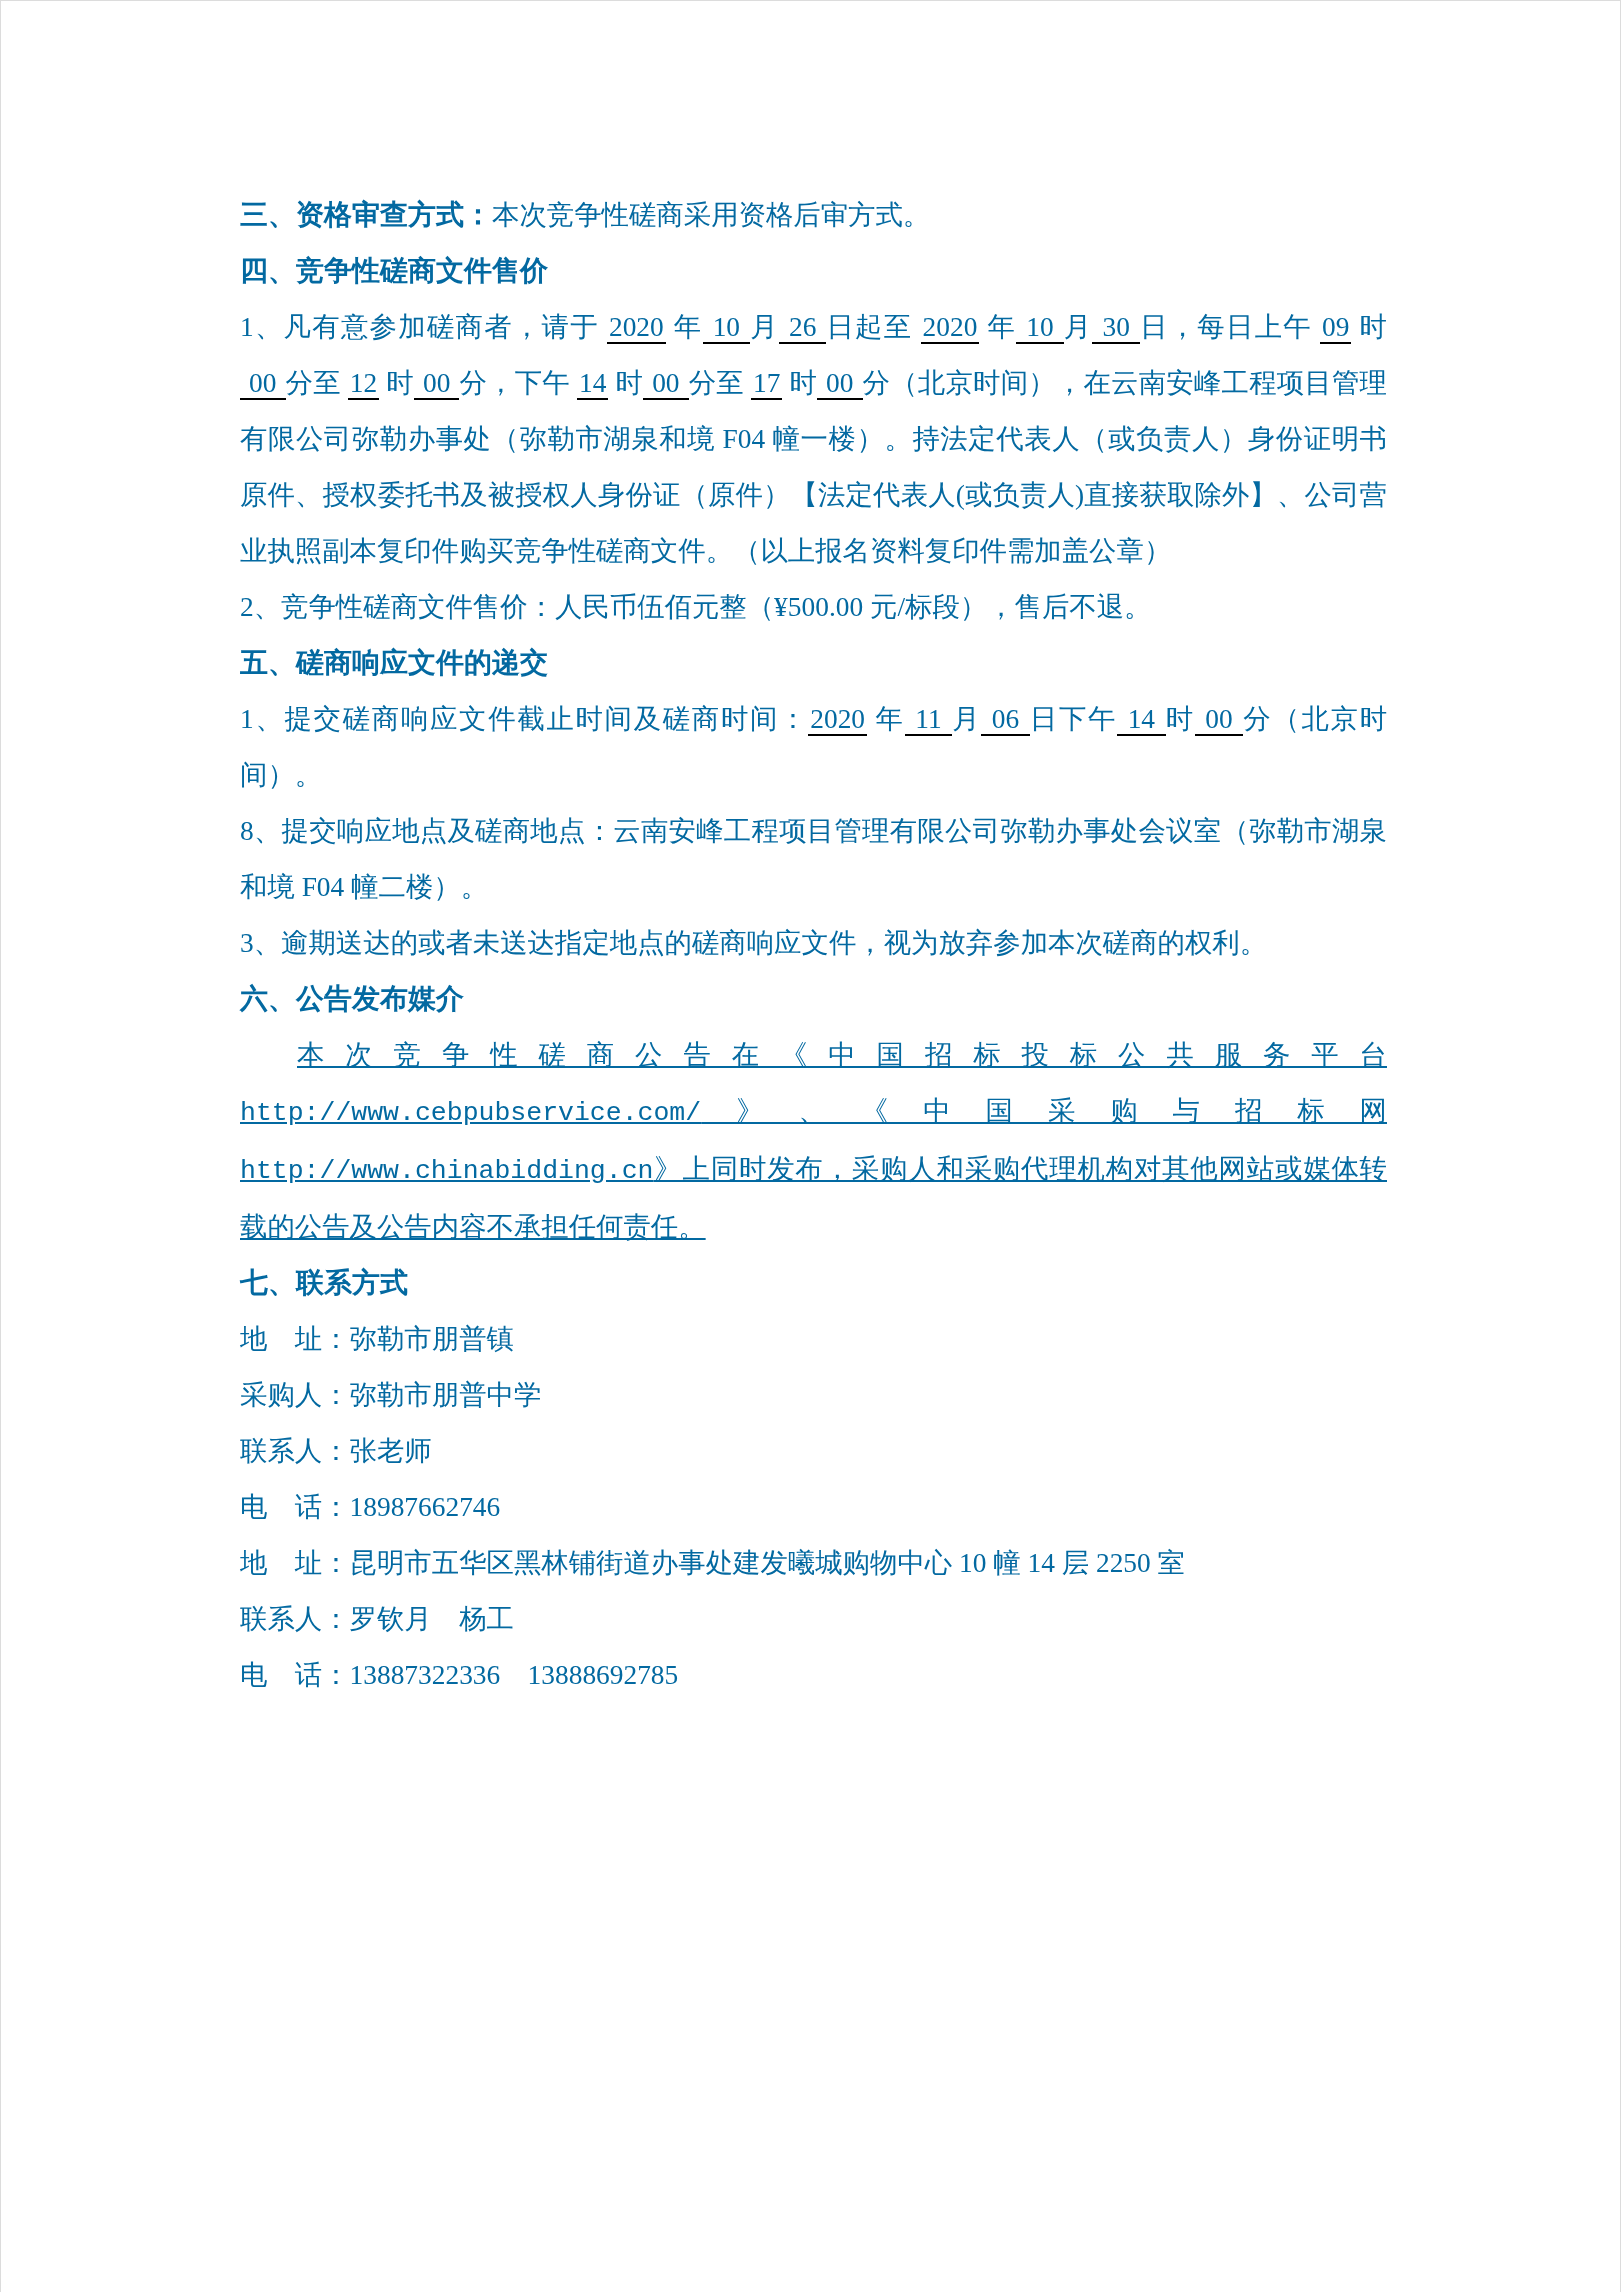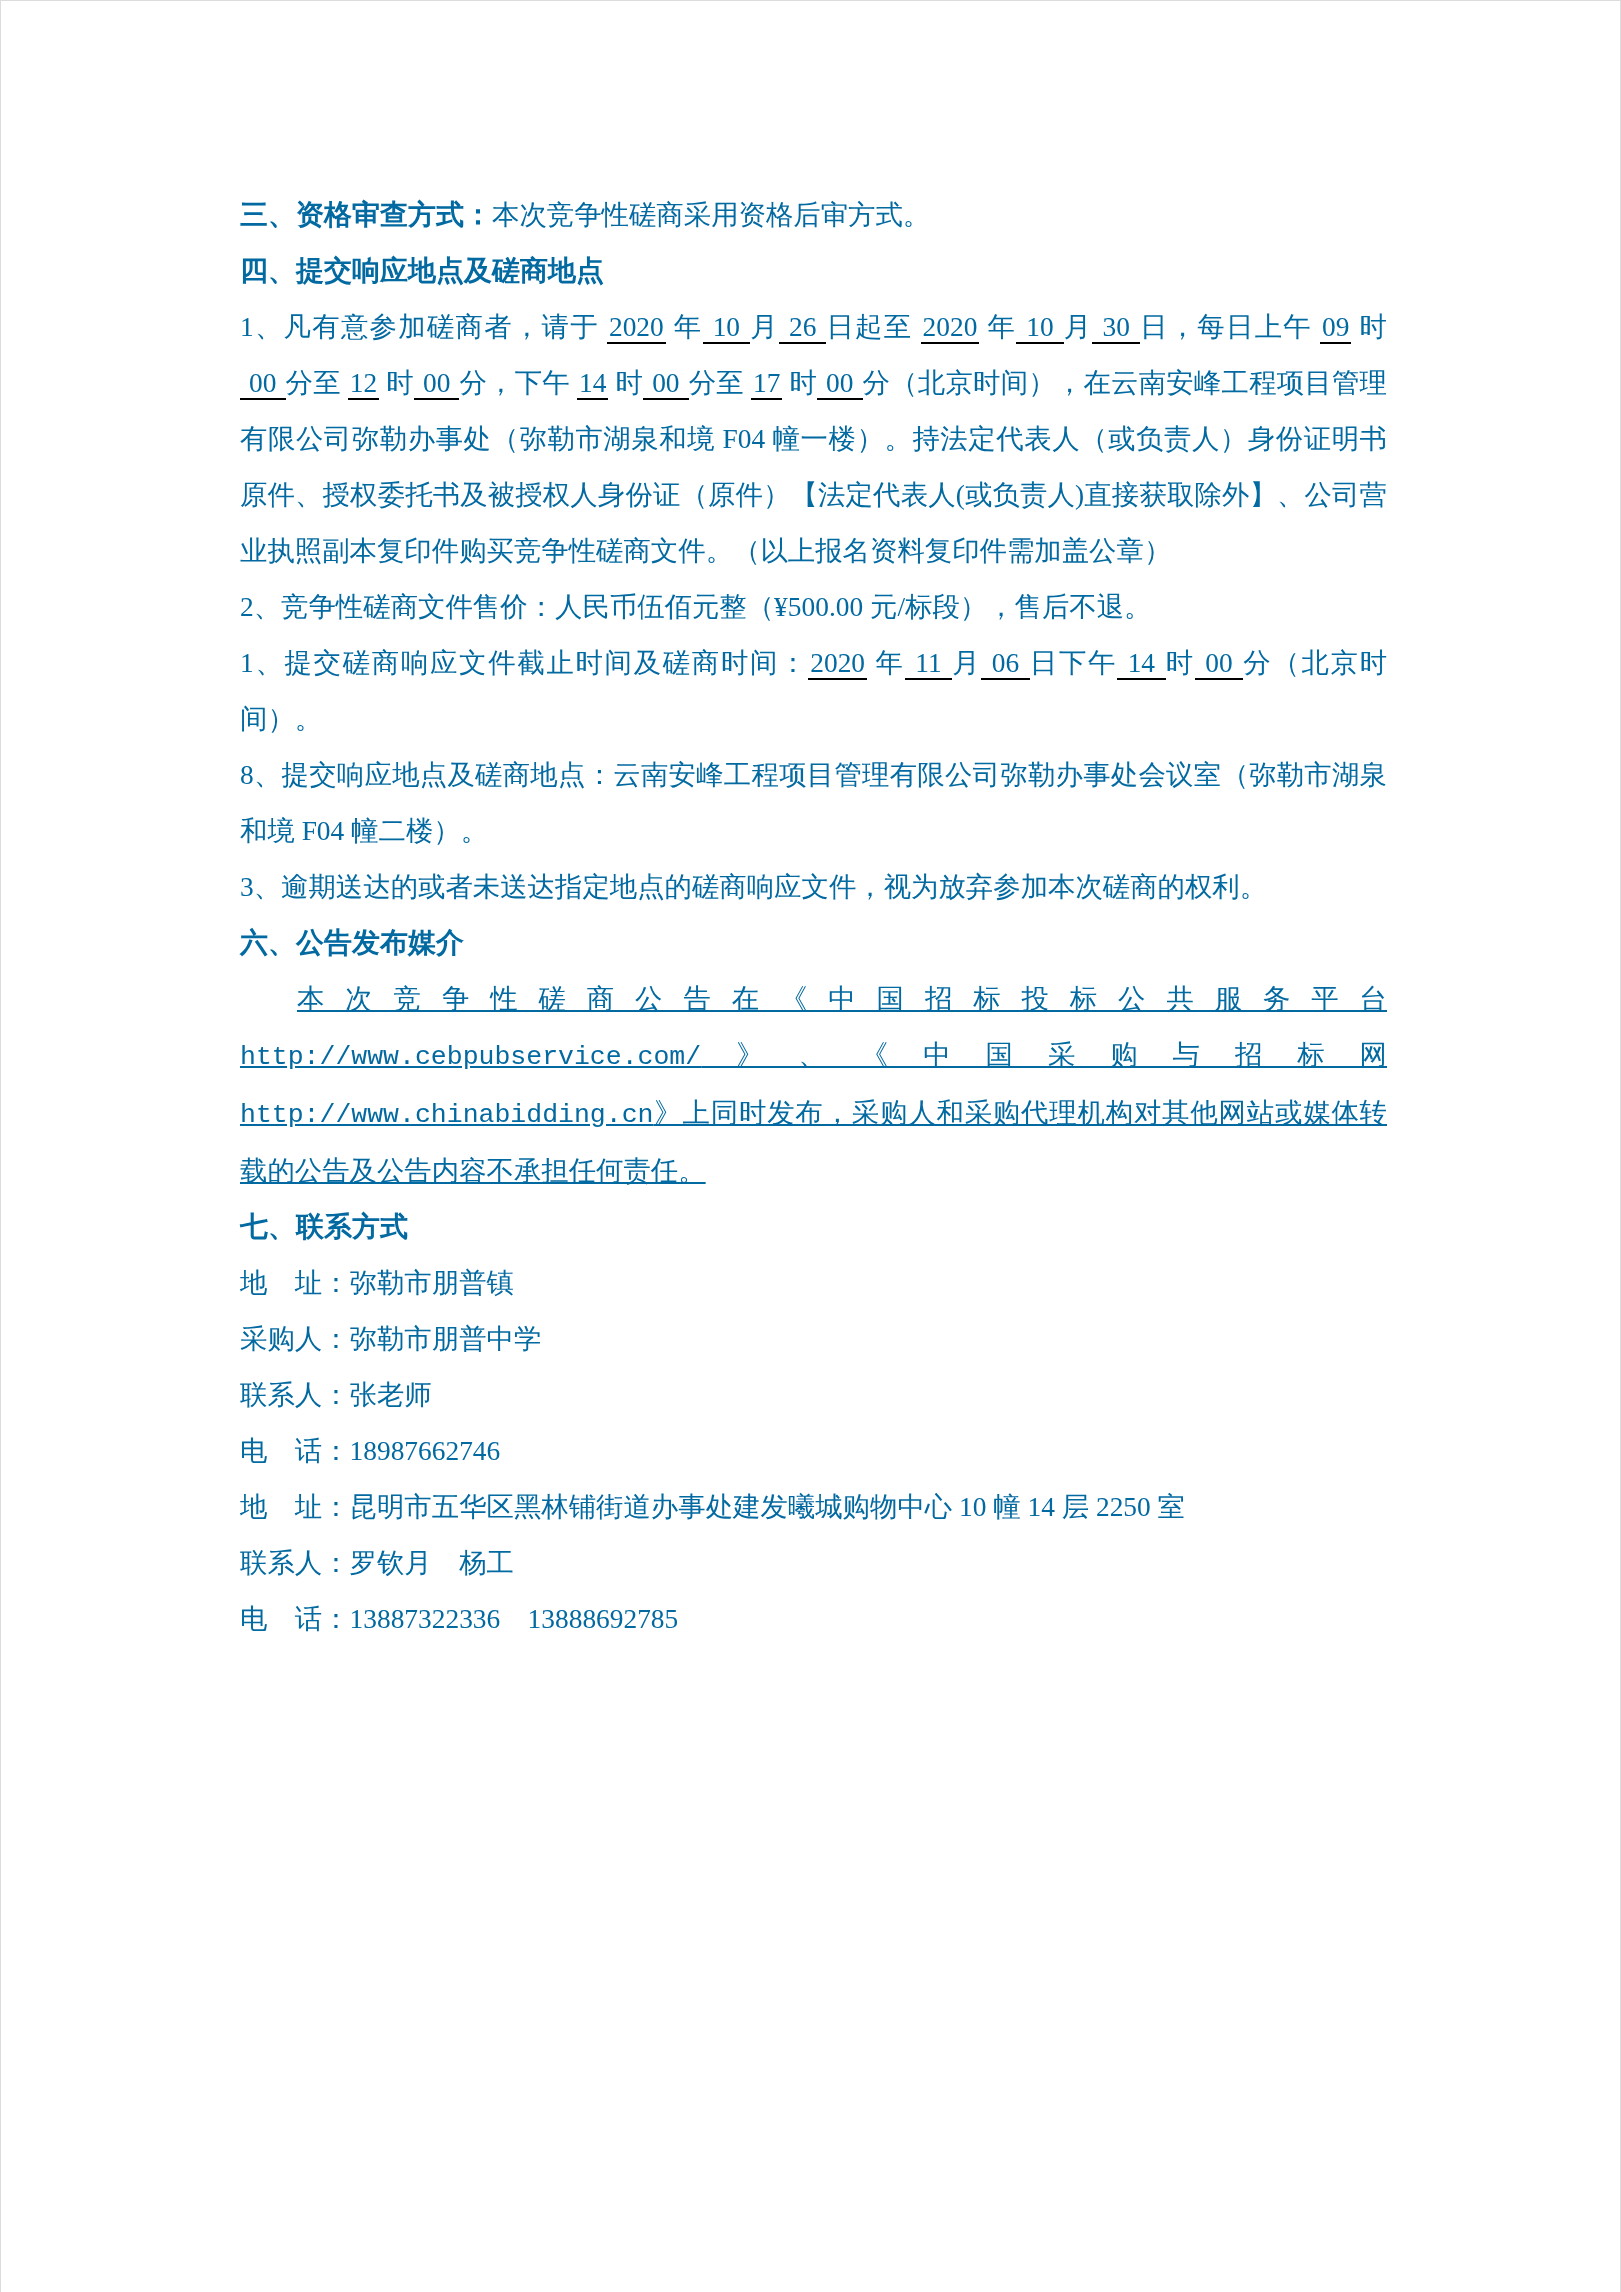--- a/index.html
+++ b/index.html
@@ -43,24 +43,25 @@
   p.indent { text-indent: 57px; text-decoration: underline; }
 </style>
 </head>
 <body>
 
 <div class="page">
   <div class="content">
 
     <p><span class="hd">三、资格审查方式：</span><span>本次竞争性磋商采用资格后审方式。</span></p>
 
-    <p class="hd">四、提交响应地点及磋商地点</p>
+    <p class="hd">四、竞争性磋商文件售价</p>
     <p><span>1、凡有意参加磋商者，请于 </span><span class="u">2020</span><span> 年</span><span class="u"> 10 </span><span>月</span><span class="u"> 26 </span><span>日起至 </span><span class="u">2020</span><span> 年</span><span class="u"> 10 </span><span>月</span><span class="u"> 30 </span><span>日，每日上午 </span><span class="u">09</span><span> 时</span><span class="u"> 00 </span><span>分至 </span><span class="u">12</span><span> 时</span><span class="u"> 00 </span><span>分，下午 </span><span class="u">14</span><span> 时</span><span class="u"> 00 </span><span>分至 </span><span class="u">17</span><span> 时</span><span class="u"> 00 </span><span>分（北京时间），在云南安峰工程项目管理有限公司弥勒办事处（弥勒市湖泉和境 F04 幢一楼）。持法定代表人（或负责人）身份证明书原件、授权委托书及被授权人身份证（原件）【法定代表人(或负责人)直接获取除外】、公司营业执照副本复印件购买竞争性磋商文件。（以上报名资料复印件需加盖公章）</span></p>
     <p>2、竞争性磋商文件售价：人民币伍佰元整（¥500.00 元/标段），售后不退。</p>
 
+    <p class="hd">五、磋商响应文件的递交</p>
     <p><span>1、提交磋商响应文件截止时间及磋商时间：</span><span class="u">2020</span><span> 年</span><span class="u"> 11 </span><span>月</span><span class="u"> 06 </span><span>日下午</span><span class="u"> 14 </span><span>时</span><span class="u"> 00 </span><span>分（北京时间）。</span></p>
     <p>8、提交响应地点及磋商地点：云南安峰工程项目管理有限公司弥勒办事处会议室（弥勒市湖泉和境 F04 幢二楼）。</p>
     <p>3、逾期送达的或者未送达指定地点的磋商响应文件，视为放弃参加本次磋商的权利。</p>
 
     <p class="hd">六、公告发布媒介</p>
     <p class="indent"><span>本次竞争性磋商公告在《中国招标投标公共服务平台 </span><span class="mono">http://www.cebpubservice.com/</span><span>》、《中国采购与招标网 </span><span class="mono">http://www.chinabidding.cn</span><span>》上同时发布，采购人和采购代理机构对其他网站或媒体转载的公告及公告内容不承担任何责任。</span></p>
 
     <p class="hd">七、联系方式</p>
     <p>地　址：弥勒市朋普镇</p>
     <p>采购人：弥勒市朋普中学</p>

